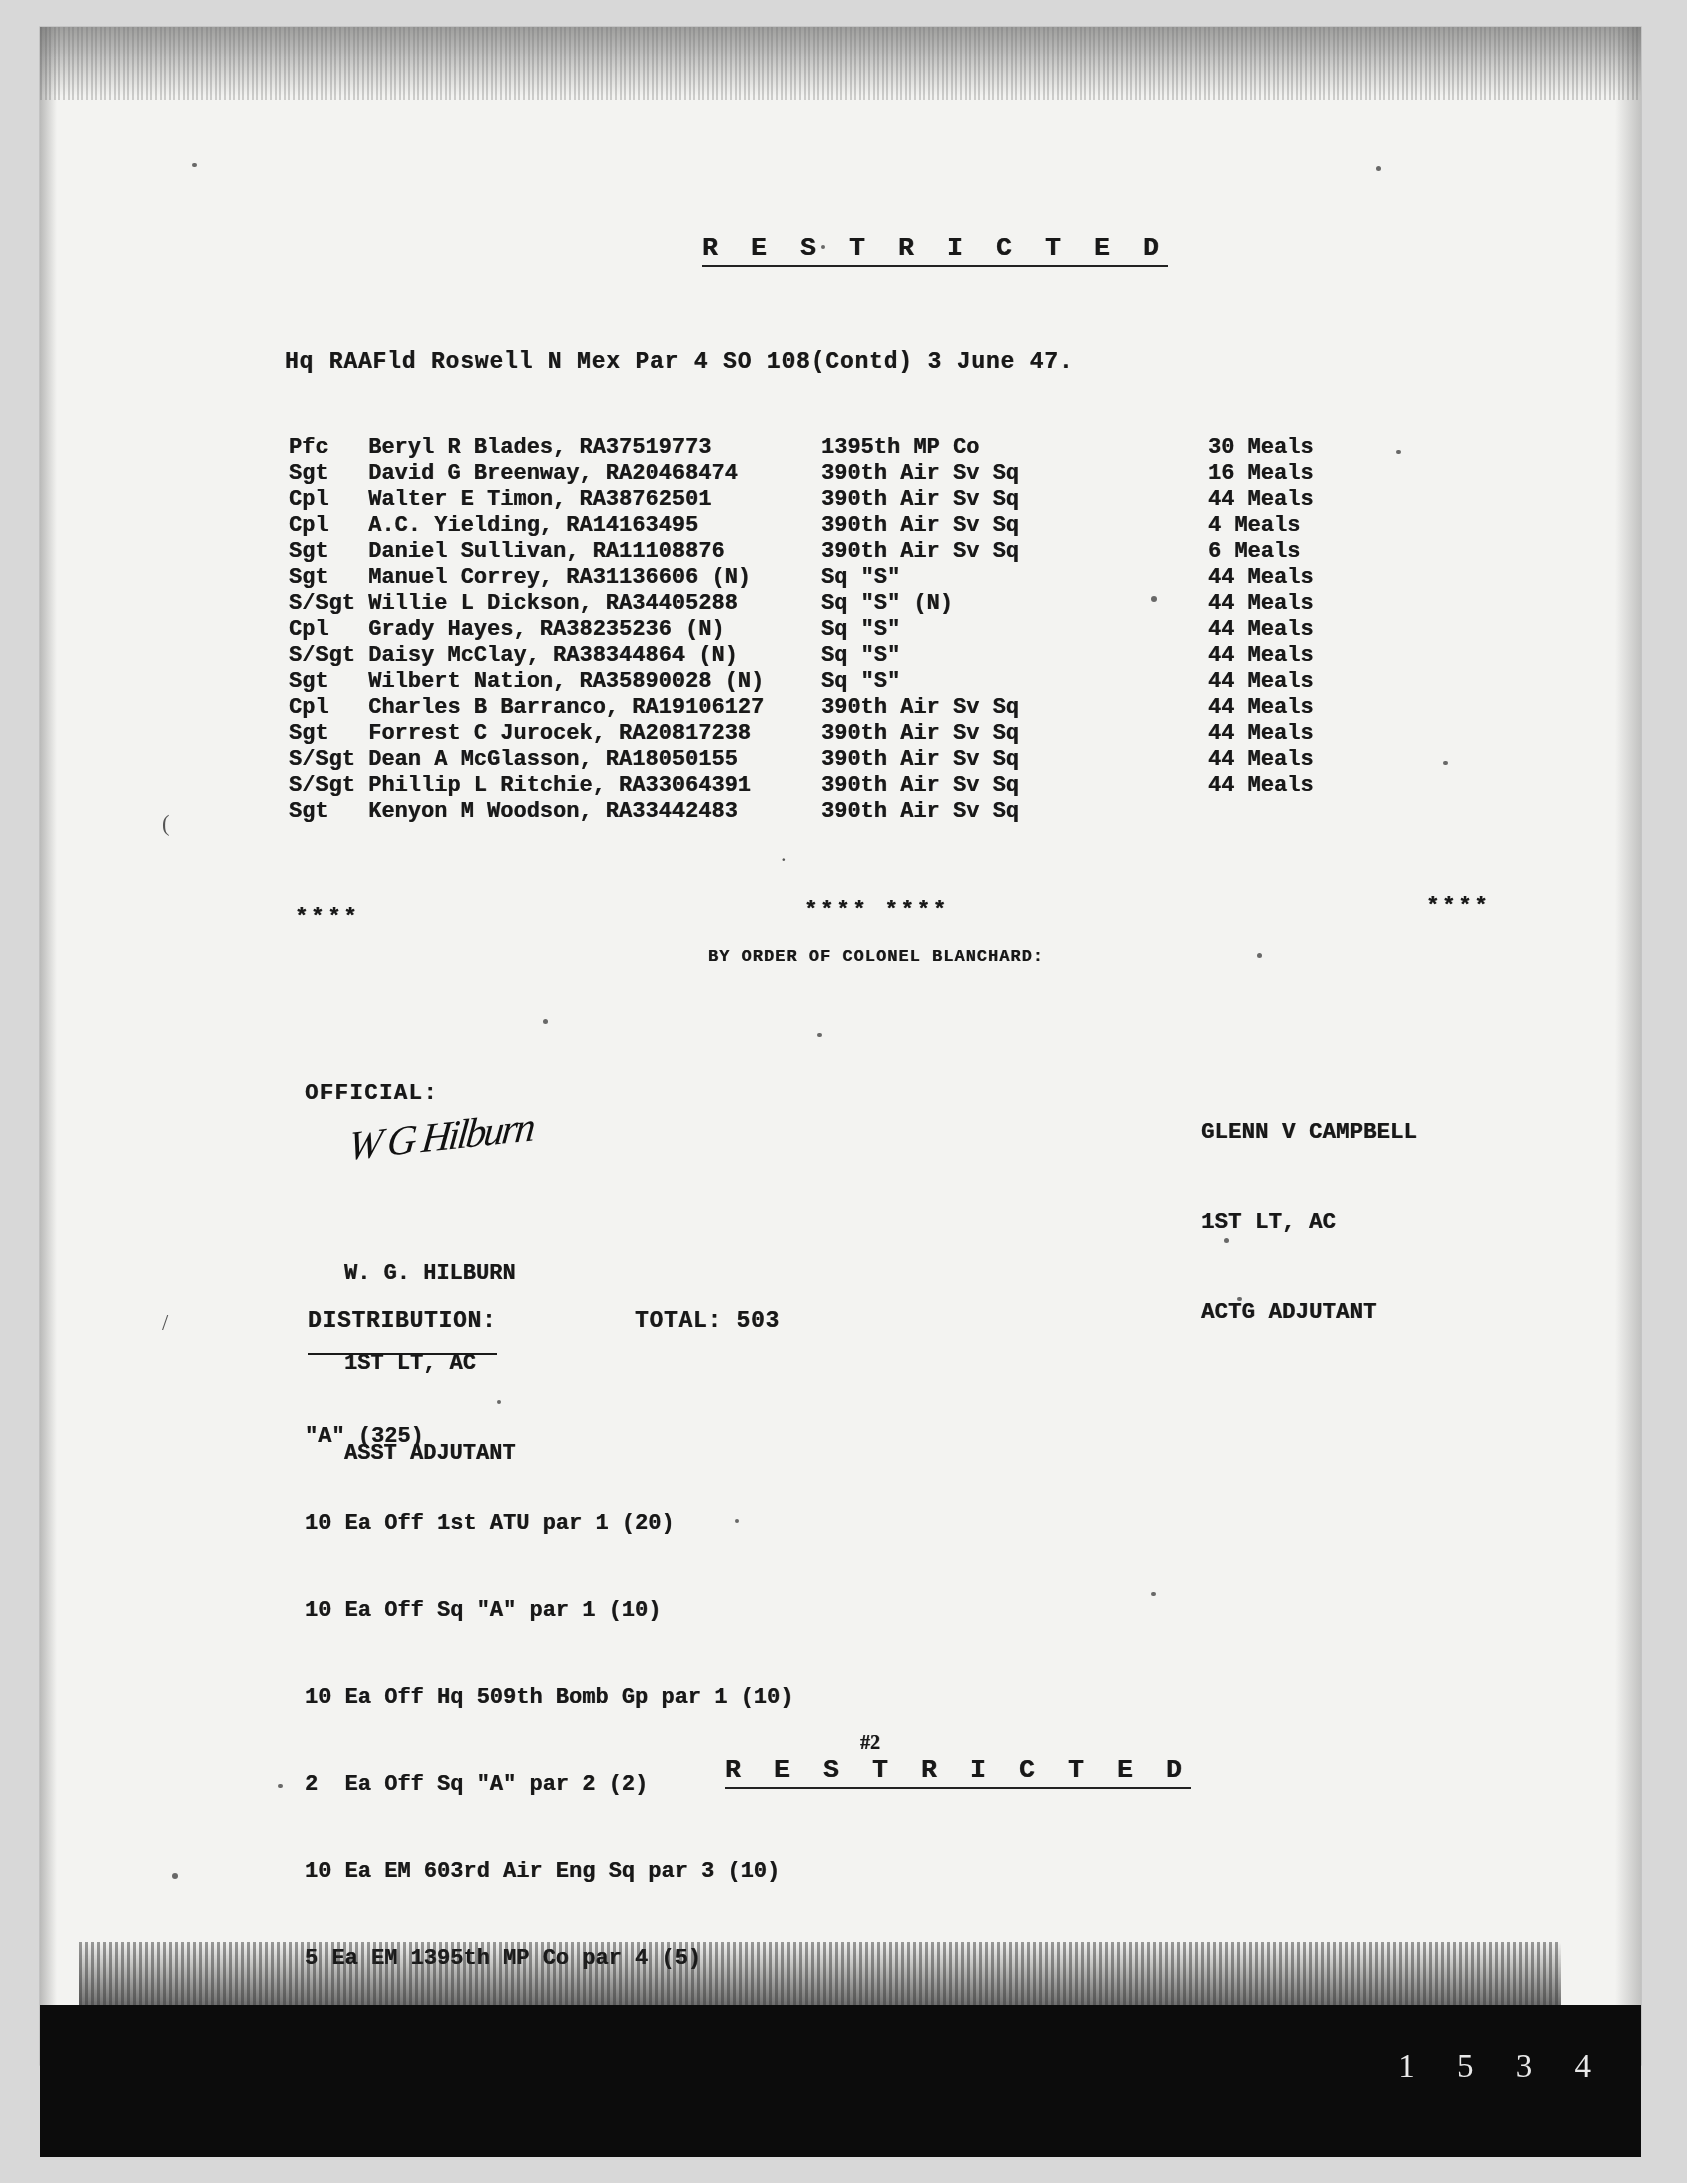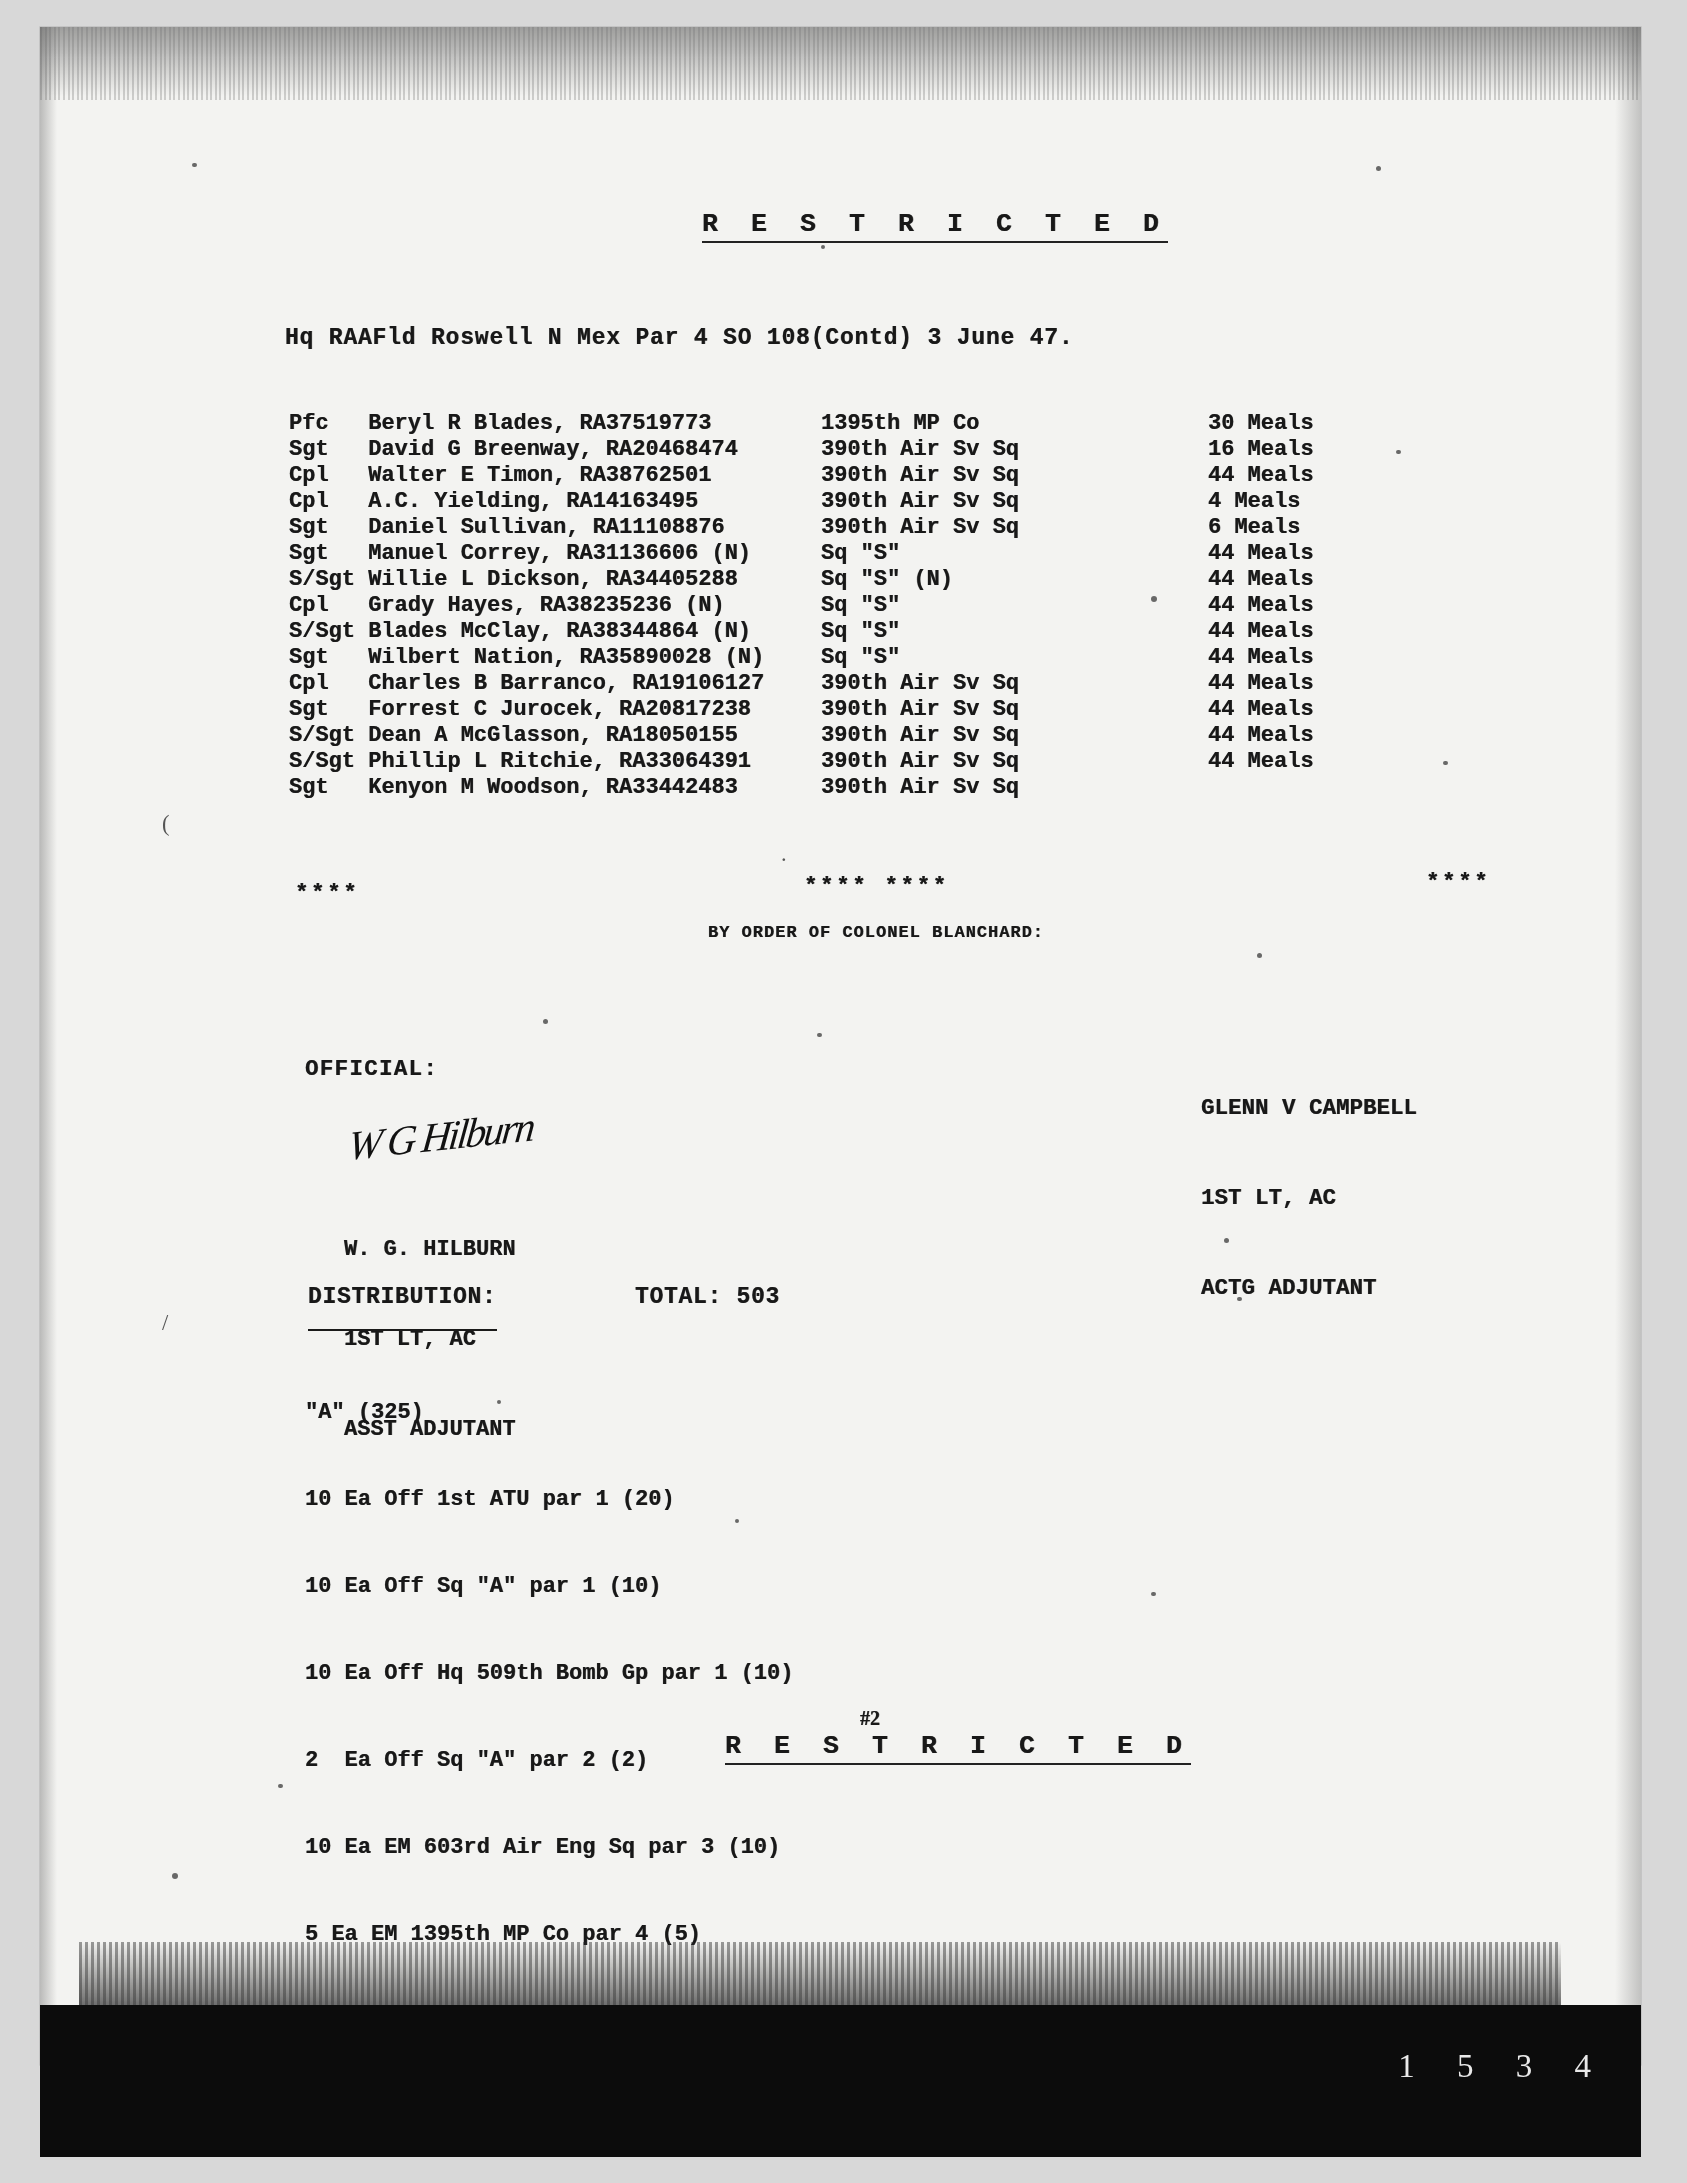--- a/index.html
+++ b/index.html
@@ -81,20 +81,21 @@
     letter-spacing: 17px;
   }
   
   .t {
     position: absolute;
     color: #181818;
     font-family: "Liberation Mono", monospace;
     white-space: pre;
     font-weight: bold;
     text-shadow: 0.4px 0 0 rgba(20,20,20,.55), -0.3px 0.3px 0 rgba(20,20,20,.35);
+    margin-top: 24px;
   }
   #restricted-top {
     left: 662px;
     top: 182px;
     font-size: 26.5px;
     letter-spacing: 8.6px;
     border-bottom: 2px solid #222;
     padding-bottom: 2px;
   }
   #header-line {
@@ -260,21 +261,21 @@
         <span class="t col-name">S/Sgt Willie L Dickson, RA34405288</span>
         <span class="t col-unit">Sq "S" (N)</span>
         <span class="t col-meals">44 Meals</span>
       </div>
       <div class="row">
         <span class="t col-name">Cpl   Grady Hayes, RA38235236 (N)</span>
         <span class="t col-unit">Sq "S"</span>
         <span class="t col-meals">44 Meals</span>
       </div>
       <div class="row">
-        <span class="t col-name">S/Sgt Blades McClay, RA38344864 (N)</span>
+        <span class="t col-name">S/Sgt Daisy McClay, RA38344864 (N)</span>
         <span class="t col-unit">Sq "S"</span>
         <span class="t col-meals">44 Meals</span>
       </div>
       <div class="row">
         <span class="t col-name">Sgt   Wilbert Nation, RA35890028 (N)</span>
         <span class="t col-unit">Sq "S"</span>
         <span class="t col-meals">44 Meals</span>
       </div>
       <div class="row">
         <span class="t col-name">Cpl   Charles B Barranco, RA19106127</span>

